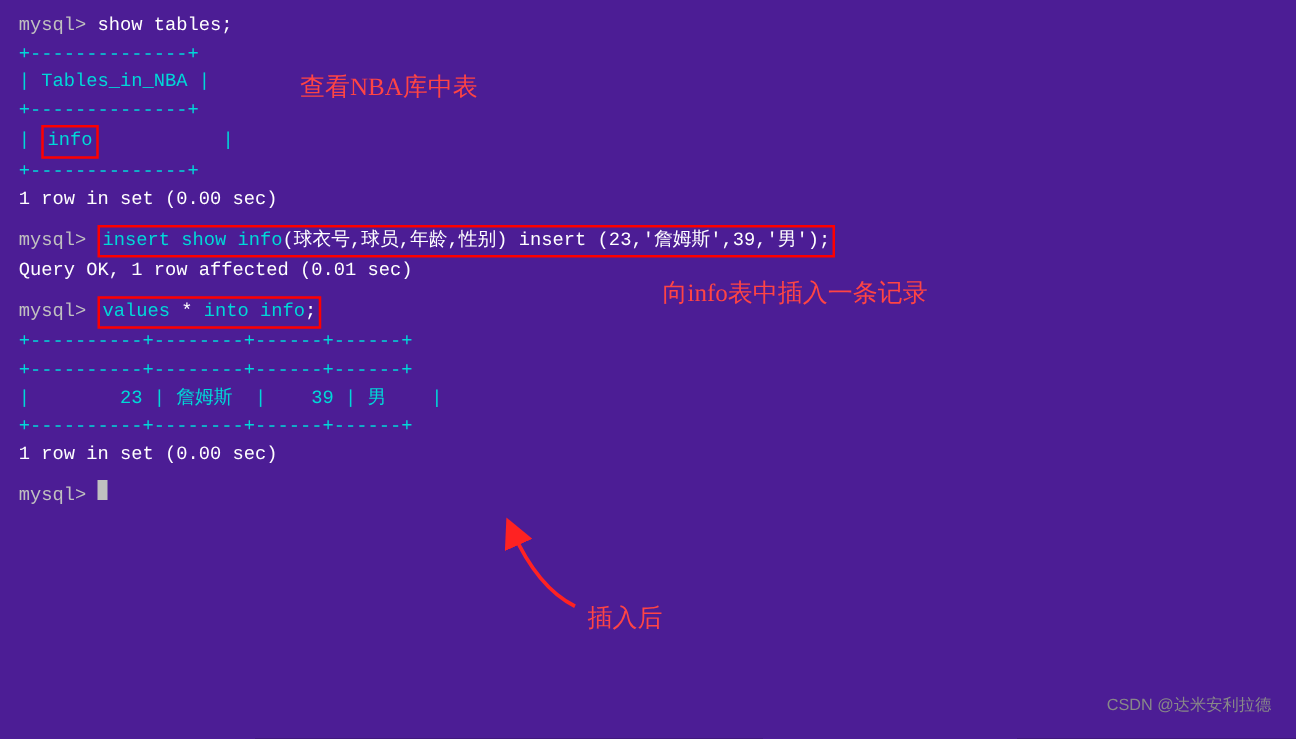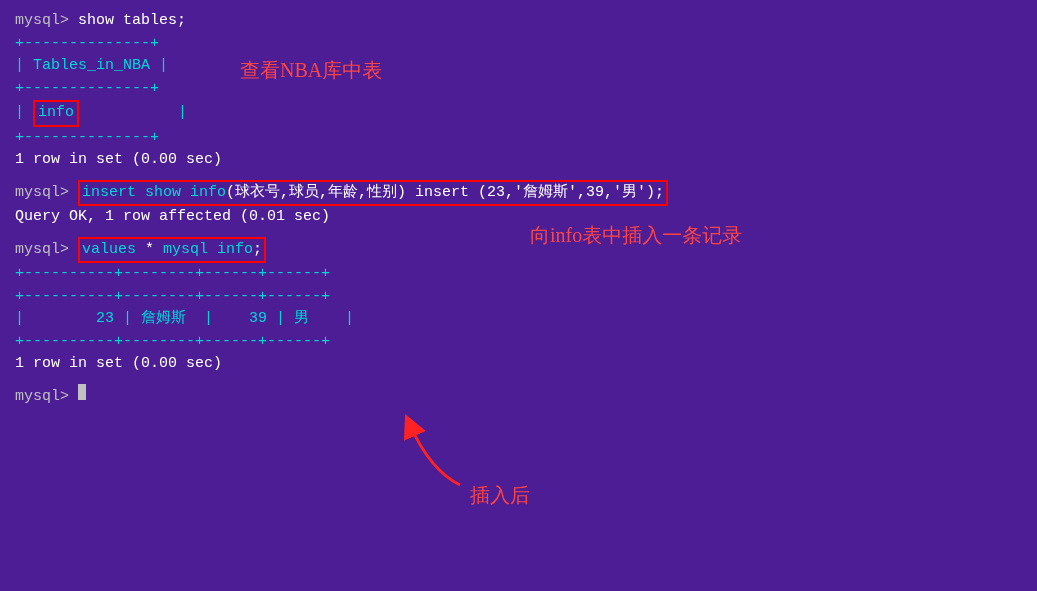--- a/index.html
+++ b/index.html
@@ -146,21 +146,21 @@
     <span class="prompt">mysql&gt;&nbsp;</span><span class="white highlighted-cmd"><span class="cyan">insert show</span>&nbsp;<span class="cyan">info</span><span class="white">(球衣号,球员,年龄,性别) insert (23,'詹姆斯',39,'男');</span></span>
   </div>
 
   <div class="line">
     <span class="white">Query OK, 1 row affected (0.01 sec)</span>
   </div>
 
   <div style="height:8px;"></div>
 
   <div class="line">
-    <span class="prompt">mysql&gt;&nbsp;</span><span class="white select-cmd"><span class="cyan">values</span>&nbsp;*&nbsp;<span class="cyan">mysql</span>&nbsp;<span class="cyan">info</span>;</span>
+    <span class="prompt">mysql&gt;&nbsp;</span><span class="white select-cmd"><span class="cyan">values</span>&nbsp;*&nbsp;<span class="cyan">into</span>&nbsp;<span class="cyan">info</span>;</span>
   </div>
 
   <div class="line">
     <span class="cyan">+----------+--------+------+------+</span>
   </div>
 
 
   <div class="line">
     <span class="cyan">+----------+--------+------+------+</span>
   </div>
@@ -191,14 +191,15 @@
     <defs>
       <marker id="arrowhead" markerWidth="8" markerHeight="8" refX="4" refY="4" orient="auto">
         <polygon points="0 0, 8 4, 0 8" fill="#ff2222"></polygon>
       </marker>
     </defs>
     <path d="M 70,75 Q 40,60 20,15" stroke="#ff2222" stroke-width="3" fill="none" marker-end="url(#arrowhead)"></path>
   </svg>
 
   <div class="annotation annotation-after">插入后</div>
 
+  <div class="csdn-watermark">CSDN @达米安利拉德</div>
 
 </div>
 
 </body></html>

